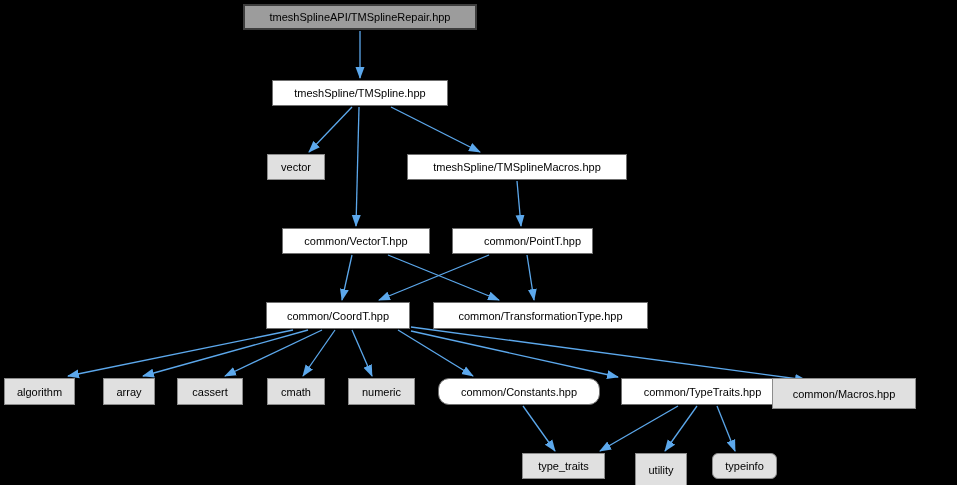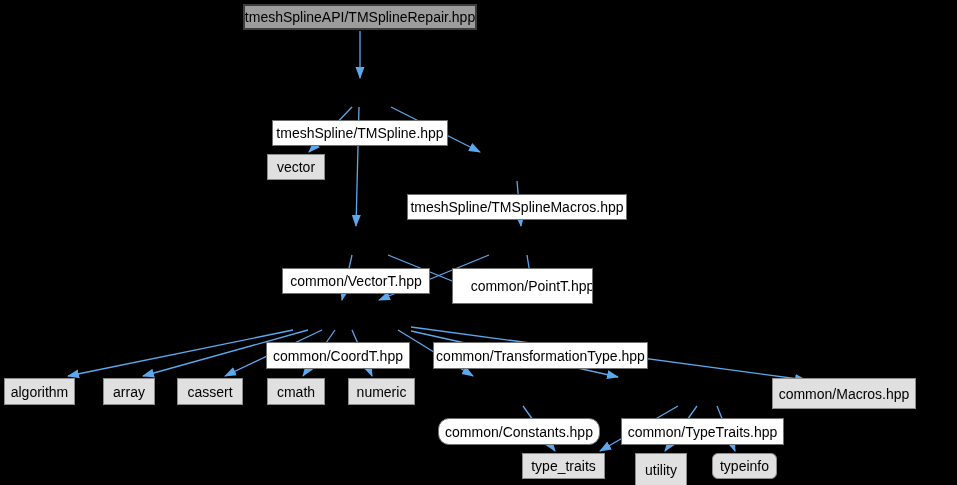--- a/index.html
+++ b/index.html
@@ -26,33 +26,32 @@
   .edges-layer {
     position: absolute;
     left: 0; top: 0;
     width: 957px; height: 485px;
     display: block;
   }
   .edges-layer line { stroke: var(--edge); stroke-width: 1.3; }
   .edges-layer marker path { fill: var(--edge); }
   .node {
     position: absolute;
-    font-size: 14px;
+    font-size: 11px;
     color: var(--text);
     text-align: left;
     white-space: nowrap;
     overflow: hidden;
     display: flex;
     align-items: center;
     justify-content: center;
   }
   .node.internal {
     background: var(--node-fill);
     border: 1px solid var(--node-border);
-    margin-top: 40px;
   }
   .node.leaf {
     background: var(--leaf-fill);
     border: 1px solid var(--leaf-border);
   }
   .node.root {
     background: var(--root-fill);
     border: 2px solid var(--root-border);
   }
 </style>
@@ -89,21 +88,21 @@
         <line x1="697" y1="406" x2="665" y2="451" marker-end="url(#arrowhead)"></line>
         <line x1="717" y1="406" x2="735" y2="451" marker-end="url(#arrowhead)"></line>
       </g>
   </svg>
   <div>
       <div class="node root" style="left: 243px; top: 4px; width: 234px; height: 26px;">tmeshSplineAPI/TMSplineRepair.hpp</div>
       <div class="node internal" style="left: 272px; top: 80px; width: 176px; height: 26px;">tmeshSpline/TMSpline.hpp</div>
       <div class="node leaf" style="left: 267px; top: 154px; width: 58px; height: 26px;">vector</div>
       <div class="node internal" style="left: 407px; top: 154px; width: 220px; height: 26px;">tmeshSpline/TMSplineMacros.hpp</div>
       <div class="node internal" style="left: 282px; top: 228px; width: 148px; height: 26px;">common/VectorT.hpp</div>
-      <div class="node internal" style="left: 452px; top: 228px; width: 141px; height: 36px; padding-left: 20px;">common/PointT.hpp</div>
+      <div class="node internal" style="left: 452px; top: 228px; width: 141px; height: 26px; padding-left: 20px;">common/PointT.hpp</div>
       <div class="node internal" style="left: 266px; top: 302px; width: 144px; height: 27px;">common/CoordT.hpp</div>
       <div class="node internal" style="left: 433px; top: 302px; width: 215px; height: 27px;">common/TransformationType.hpp</div>
       <div class="node leaf" style="left: 4px; top: 378px; width: 71px; height: 27px;">algorithm</div>
       <div class="node leaf" style="left: 103px; top: 378px; width: 52px; height: 27px;">array</div>
       <div class="node leaf" style="left: 177px; top: 378px; width: 66px; height: 27px;">cassert</div>
       <div class="node leaf" style="left: 267px; top: 378px; width: 58px; height: 27px;">cmath</div>
       <div class="node leaf" style="left: 348px; top: 378px; width: 67px; height: 27px;">numeric</div>
       <div class="node internal" style="left: 438px; top: 378px; width: 162px; height: 27px; border-radius: 11px;">common/Constants.hpp</div>
       <div class="node internal" style="left: 621px; top: 378px; width: 163px; height: 27px;">common/TypeTraits.hpp</div>
       <div class="node leaf" style="left: 772px; top: 378px; width: 144px; height: 31px;">common/Macros.hpp</div>

